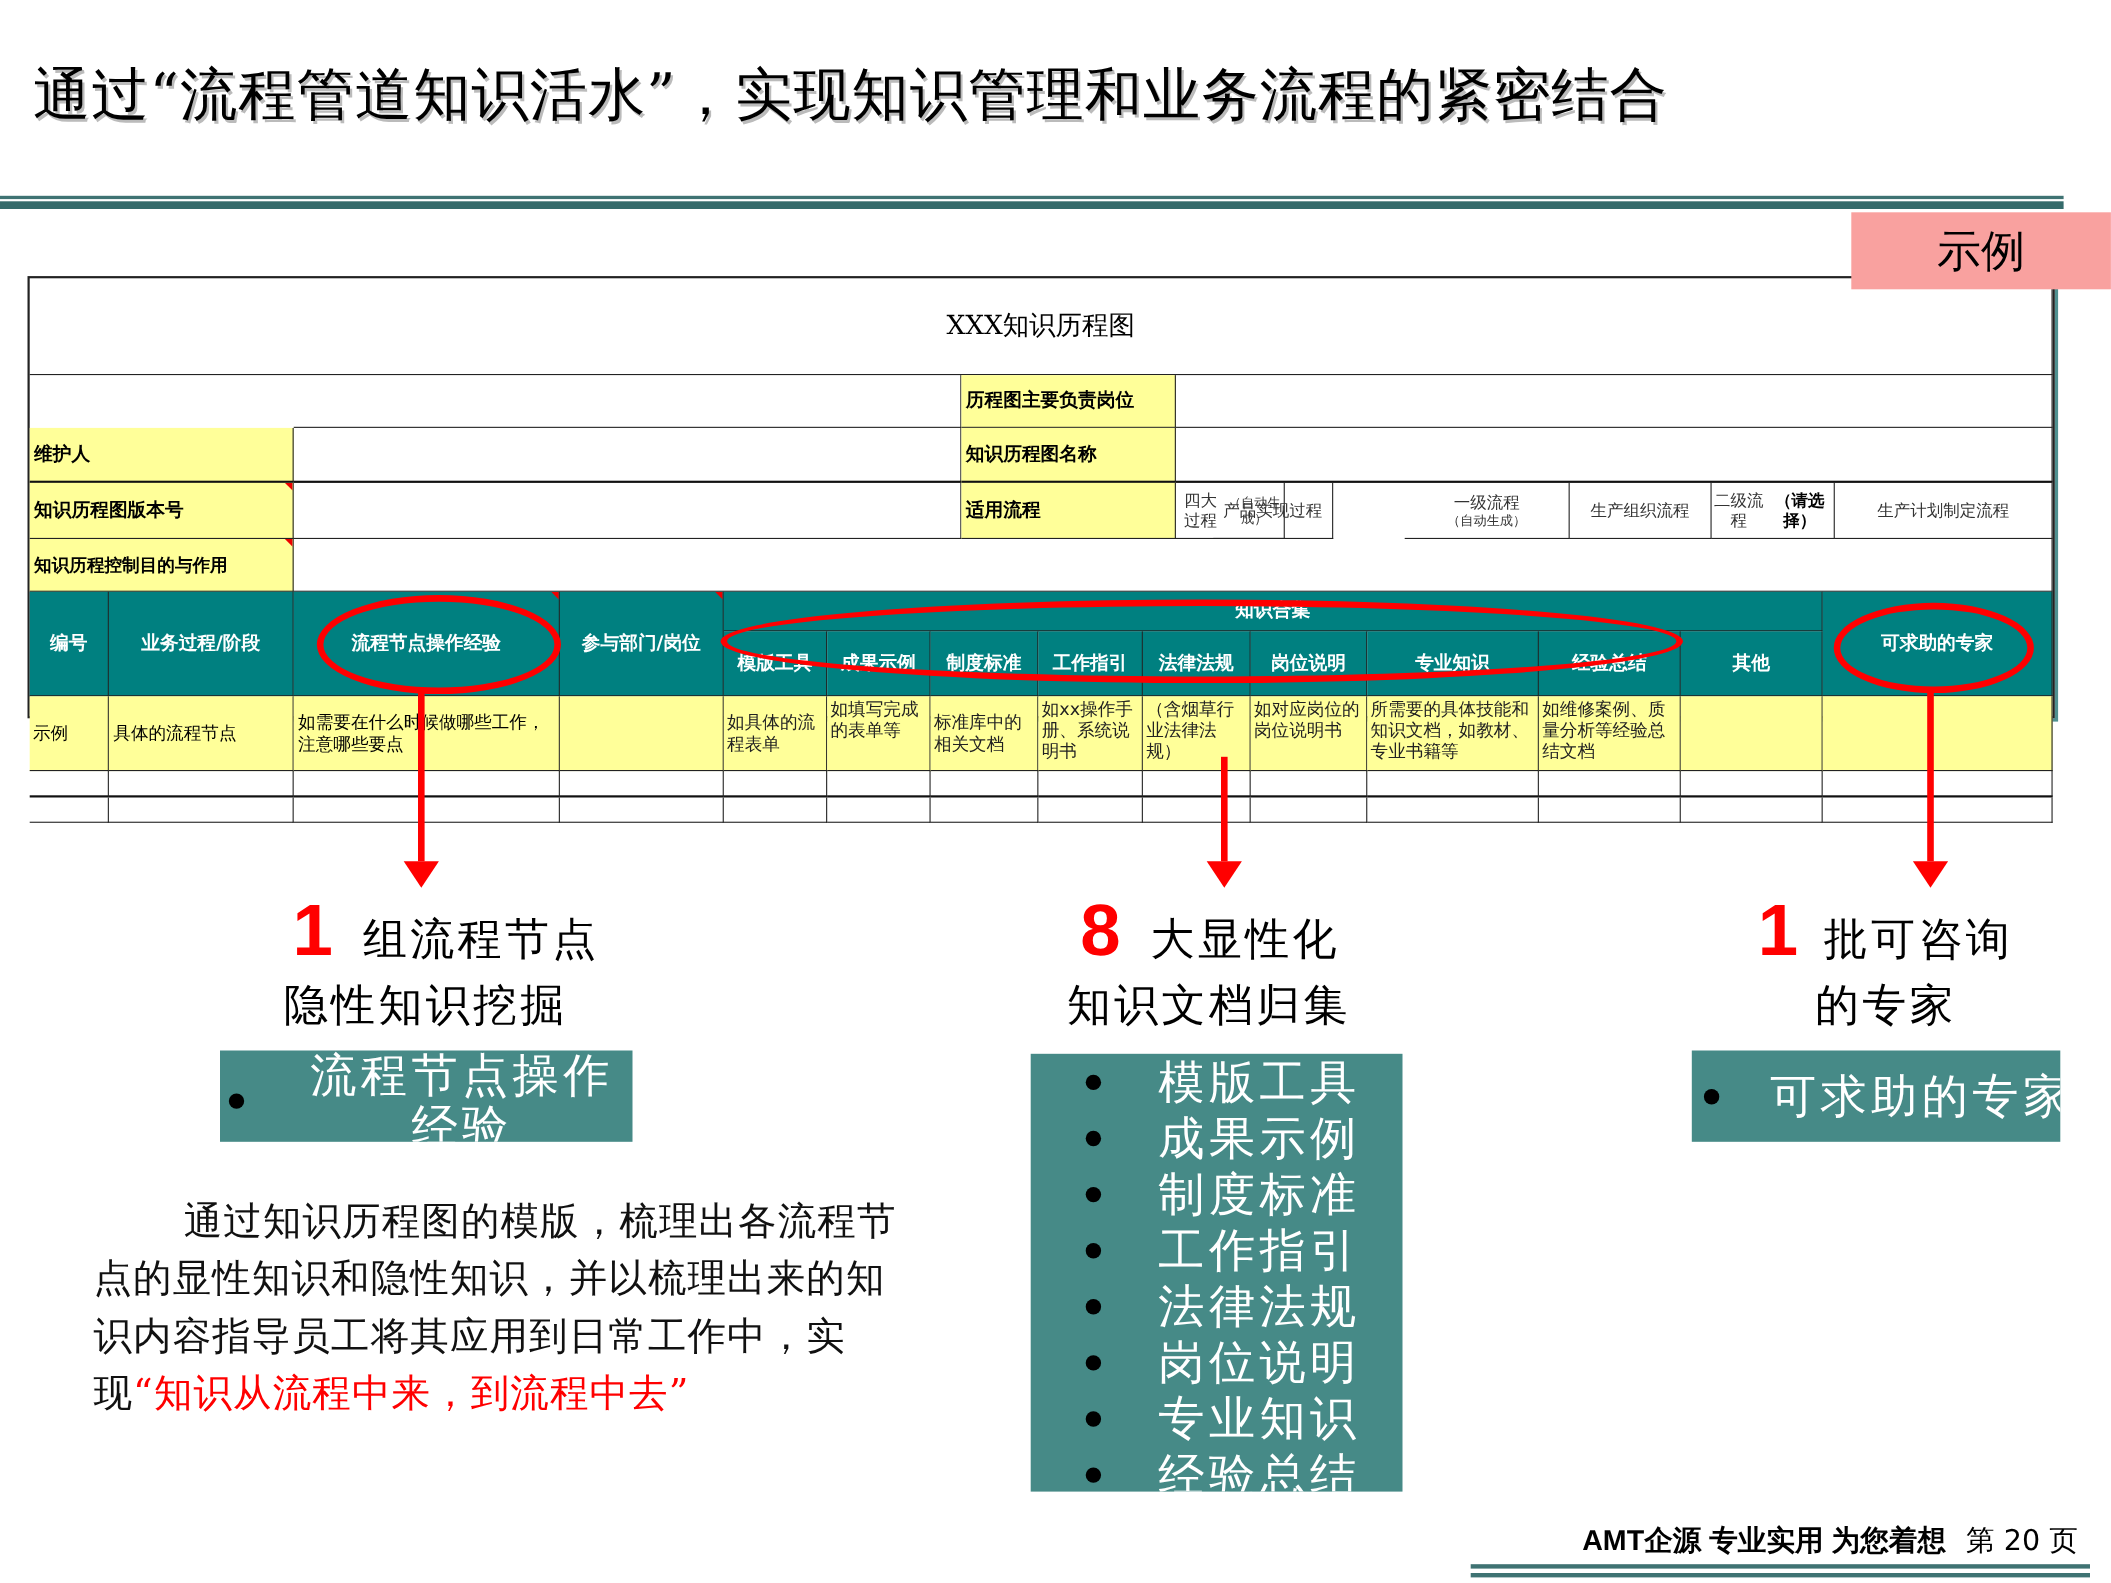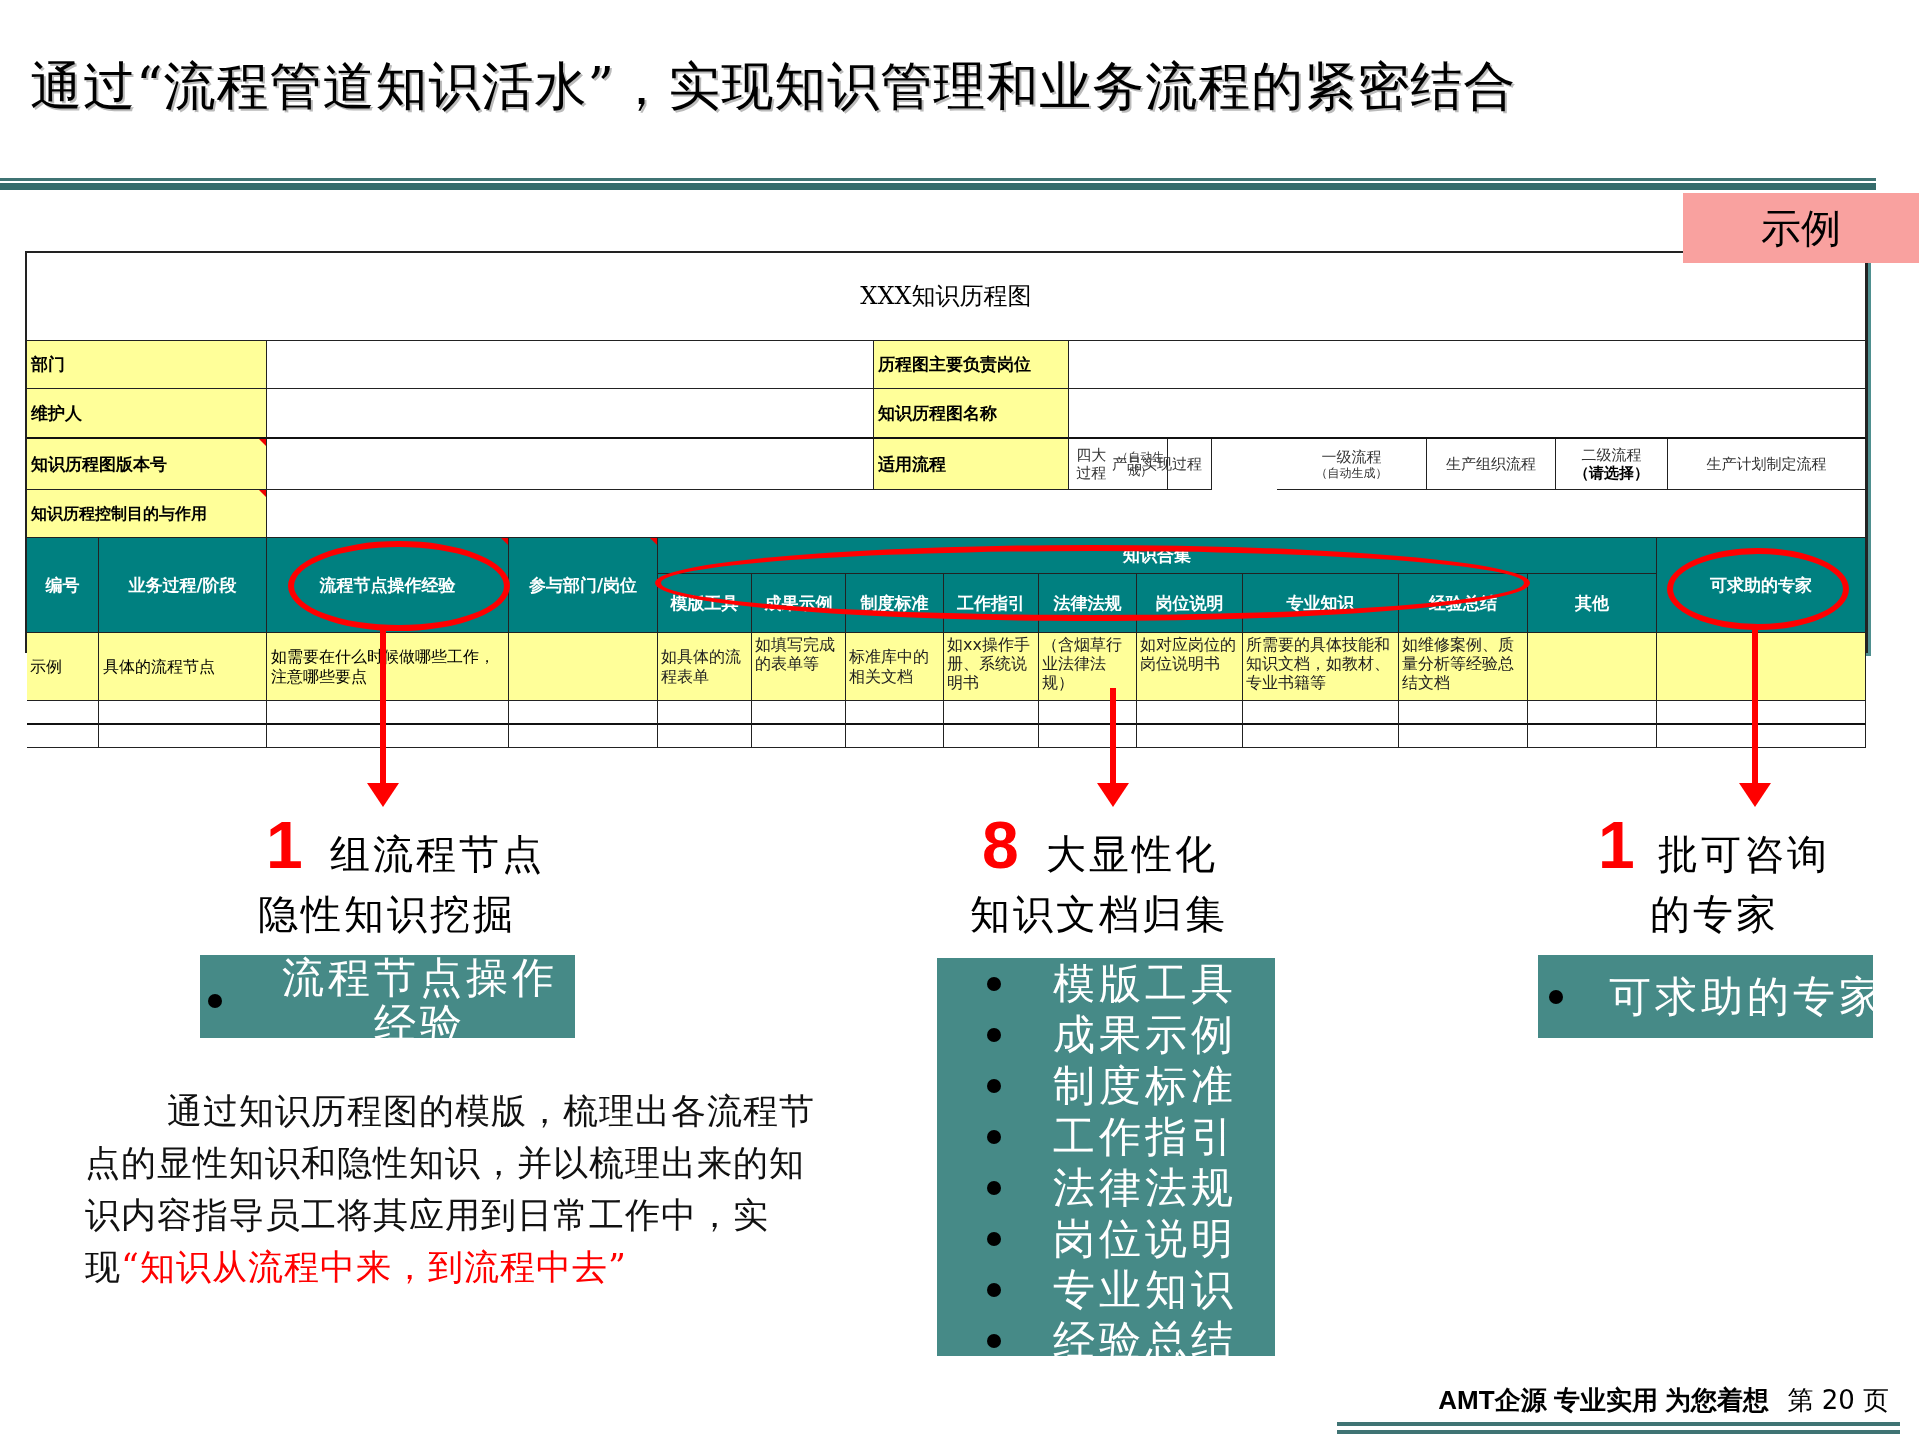--- a/index.html
+++ b/index.html
@@ -41,21 +41,20 @@
 <body>
 
 <div class="abs title">通过“流程管道知识活水”，实现知识管理和业务流程的紧密结合</div>
 <div class="abs rule-thin"></div>
 <div class="abs rule-thick"></div>
 
 <div class="abs sheet">
 
   <div class="cell sheet-title" style="left:0;top:0;width:1839px;height:88px;">XXX知识历程图</div>
 
-  <div class="cell y lbl" style="left:0;top:88px;width:240px;height:48px;">部门</div>
   <div class="cell" style="left:240px;top:88px;width:607px;height:48px;"></div>
   <div class="cell y lbl" style="left:847px;top:88px;width:195px;height:48px;">历程图主要负责岗位</div>
   <div class="cell" style="left:1042px;top:88px;width:797px;height:48px;"></div>
 
   <div class="cell y lbl" style="left:0;top:136px;width:240px;height:50px;border-bottom:2px solid #111;">维护人</div>
   <div class="cell" style="left:240px;top:136px;width:607px;height:50px;border-bottom:2px solid #111;"></div>
   <div class="cell y lbl" style="left:847px;top:136px;width:195px;height:50px;border-bottom:2px solid #111;">知识历程图名称</div>
   <div class="cell" style="left:1042px;top:136px;width:797px;height:50px;border-bottom:2px solid #111;"></div>
 
   <div class="cell y lbl corner" style="left:0;top:186px;width:240px;height:51px;">知识历程图版本号</div>
@@ -64,21 +63,21 @@
   <div class="cell c small" style="left:1042px;top:186px;width:99px;height:51px;flex-direction:row;">
     <span>四大过程</span>
     <span style="font-size:12px;">（自动生成）</span>
   </div>
   <div class="cell c small" style="left:1076px;top:186px;width:109px;height:51px;padding:0 4px;">产品实现过程</div>
   <div class="cell c small" style="left:1250px;top:186px;width:150px;height:51px;flex-direction:column;">
     <span>一级流程</span>
     <span style="font-size:12px;">（自动生成）</span>
   </div>
   <div class="cell c small" style="left:1400px;top:186px;width:129px;height:51px;">生产组织流程</div>
-  <div class="cell c small" style="left:1529px;top:186px;width:112px;height:51px;flex-direction:column;">
+  <div class="cell c small" style="left:1529px;top:186px;width:112px;height:51px;flex-direction:row;">
     <span>二级流程</span>
     <span style="font-weight:bold;color:#000;">（请选择）</span>
   </div>
   <div class="cell c small" style="left:1641px;top:186px;width:198px;height:51px;">生产计划制定流程</div>
 
   <div class="cell y lbl corner" style="left:0;top:237px;width:240px;height:48px;font-size:16px;">知识历程控制目的与作用</div>
   <div class="cell" style="left:240px;top:237px;width:1599px;height:48px;"></div>
 
   <div class="cell t" style="left:0;top:285px;width:72px;height:95px;">编号</div>
   <div class="cell t" style="left:72px;top:285px;width:168px;height:95px;">业务过程/阶段</div>

